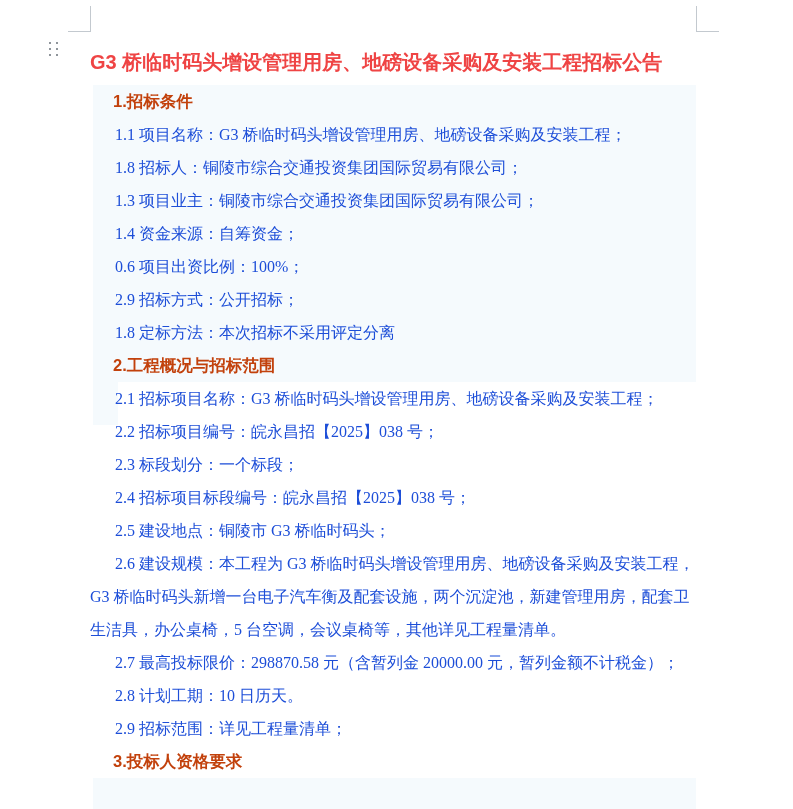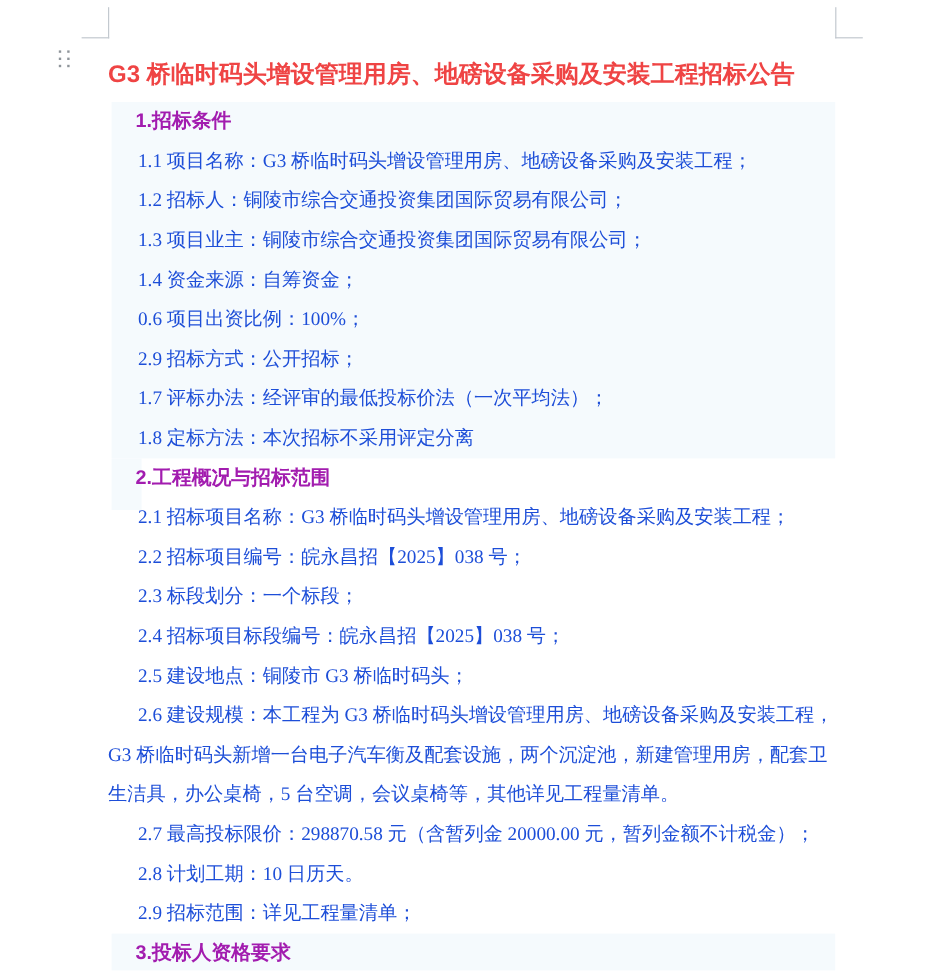--- a/index.html
+++ b/index.html
@@ -29,21 +29,21 @@
   .tint.a2{left:93px;top:382px;width:25px;height:43px;}
   .tint.b{left:93px;top:778px;width:603px;height:31px;}
   
   .doc-lines{position:absolute;left:90px;top:85px;width:612px;}
   .line{
     height:33px;line-height:33px;font-size:16px;white-space:nowrap;
     padding-left:25px;color:#1d4ed8;
   }
   .line.h{
     font-family:"Liberation Sans","DejaVu Sans",sans-serif;font-weight:700;
-    padding-left:23px;font-size:16.5px;color:#a21caf;
+    padding-left:23px;font-size:16.5px;color:#c2410c;
   }
   .line.cont{padding-left:0;}
 </style>
 </head>
 <body>
 
 <div class="page">
 
   <span class="crop tl"></span>
   <span class="crop tr"></span>
@@ -59,26 +59,25 @@
       <i></i>
       <i></i>
       <i></i>
   </div>
 
   <h1 class="doc-title">G3 桥临时码头增设管理用房、地磅设备采购及安装工程招标公告</h1>
 
   <div class="doc-lines">
     <div class="line h">1.招标条件</div>
     <div class="line">1.1 项目名称：G3 桥临时码头增设管理用房、地磅设备采购及安装工程；</div>
-    <div class="line">1.2 招标人：铜陵市综合交通投资集团国际贸易有限公司；</div>
+    <div class="line">1.8 招标人：铜陵市综合交通投资集团国际贸易有限公司；</div>
     <div class="line">1.3 项目业主：铜陵市综合交通投资集团国际贸易有限公司；</div>
     <div class="line">1.4 资金来源：自筹资金；</div>
     <div class="line">0.6 项目出资比例：100%；</div>
     <div class="line">2.9 招标方式：公开招标；</div>
-    <div class="line">1.7 评标办法：经评审的最低投标价法（一次平均法）；</div>
     <div class="line">1.8 定标方法：本次招标不采用评定分离</div>
     <div class="line h">2.工程概况与招标范围</div>
     <div class="line">2.1 招标项目名称：G3 桥临时码头增设管理用房、地磅设备采购及安装工程；</div>
     <div class="line">2.2 招标项目编号：皖永昌招【2025】038 号；</div>
     <div class="line">2.3 标段划分：一个标段；</div>
     <div class="line">2.4 招标项目标段编号：皖永昌招【2025】038 号；</div>
     <div class="line">2.5 建设地点：铜陵市 G3 桥临时码头；</div>
     <div class="line">2.6 建设规模：本工程为 G3 桥临时码头增设管理用房、地磅设备采购及安装工程，</div>
     <div class="line cont">G3 桥临时码头新增一台电子汽车衡及配套设施，两个沉淀池，新建管理用房，配套卫</div>
     <div class="line cont">生洁具，办公桌椅，5 台空调，会议桌椅等，其他详见工程量清单。</div>

